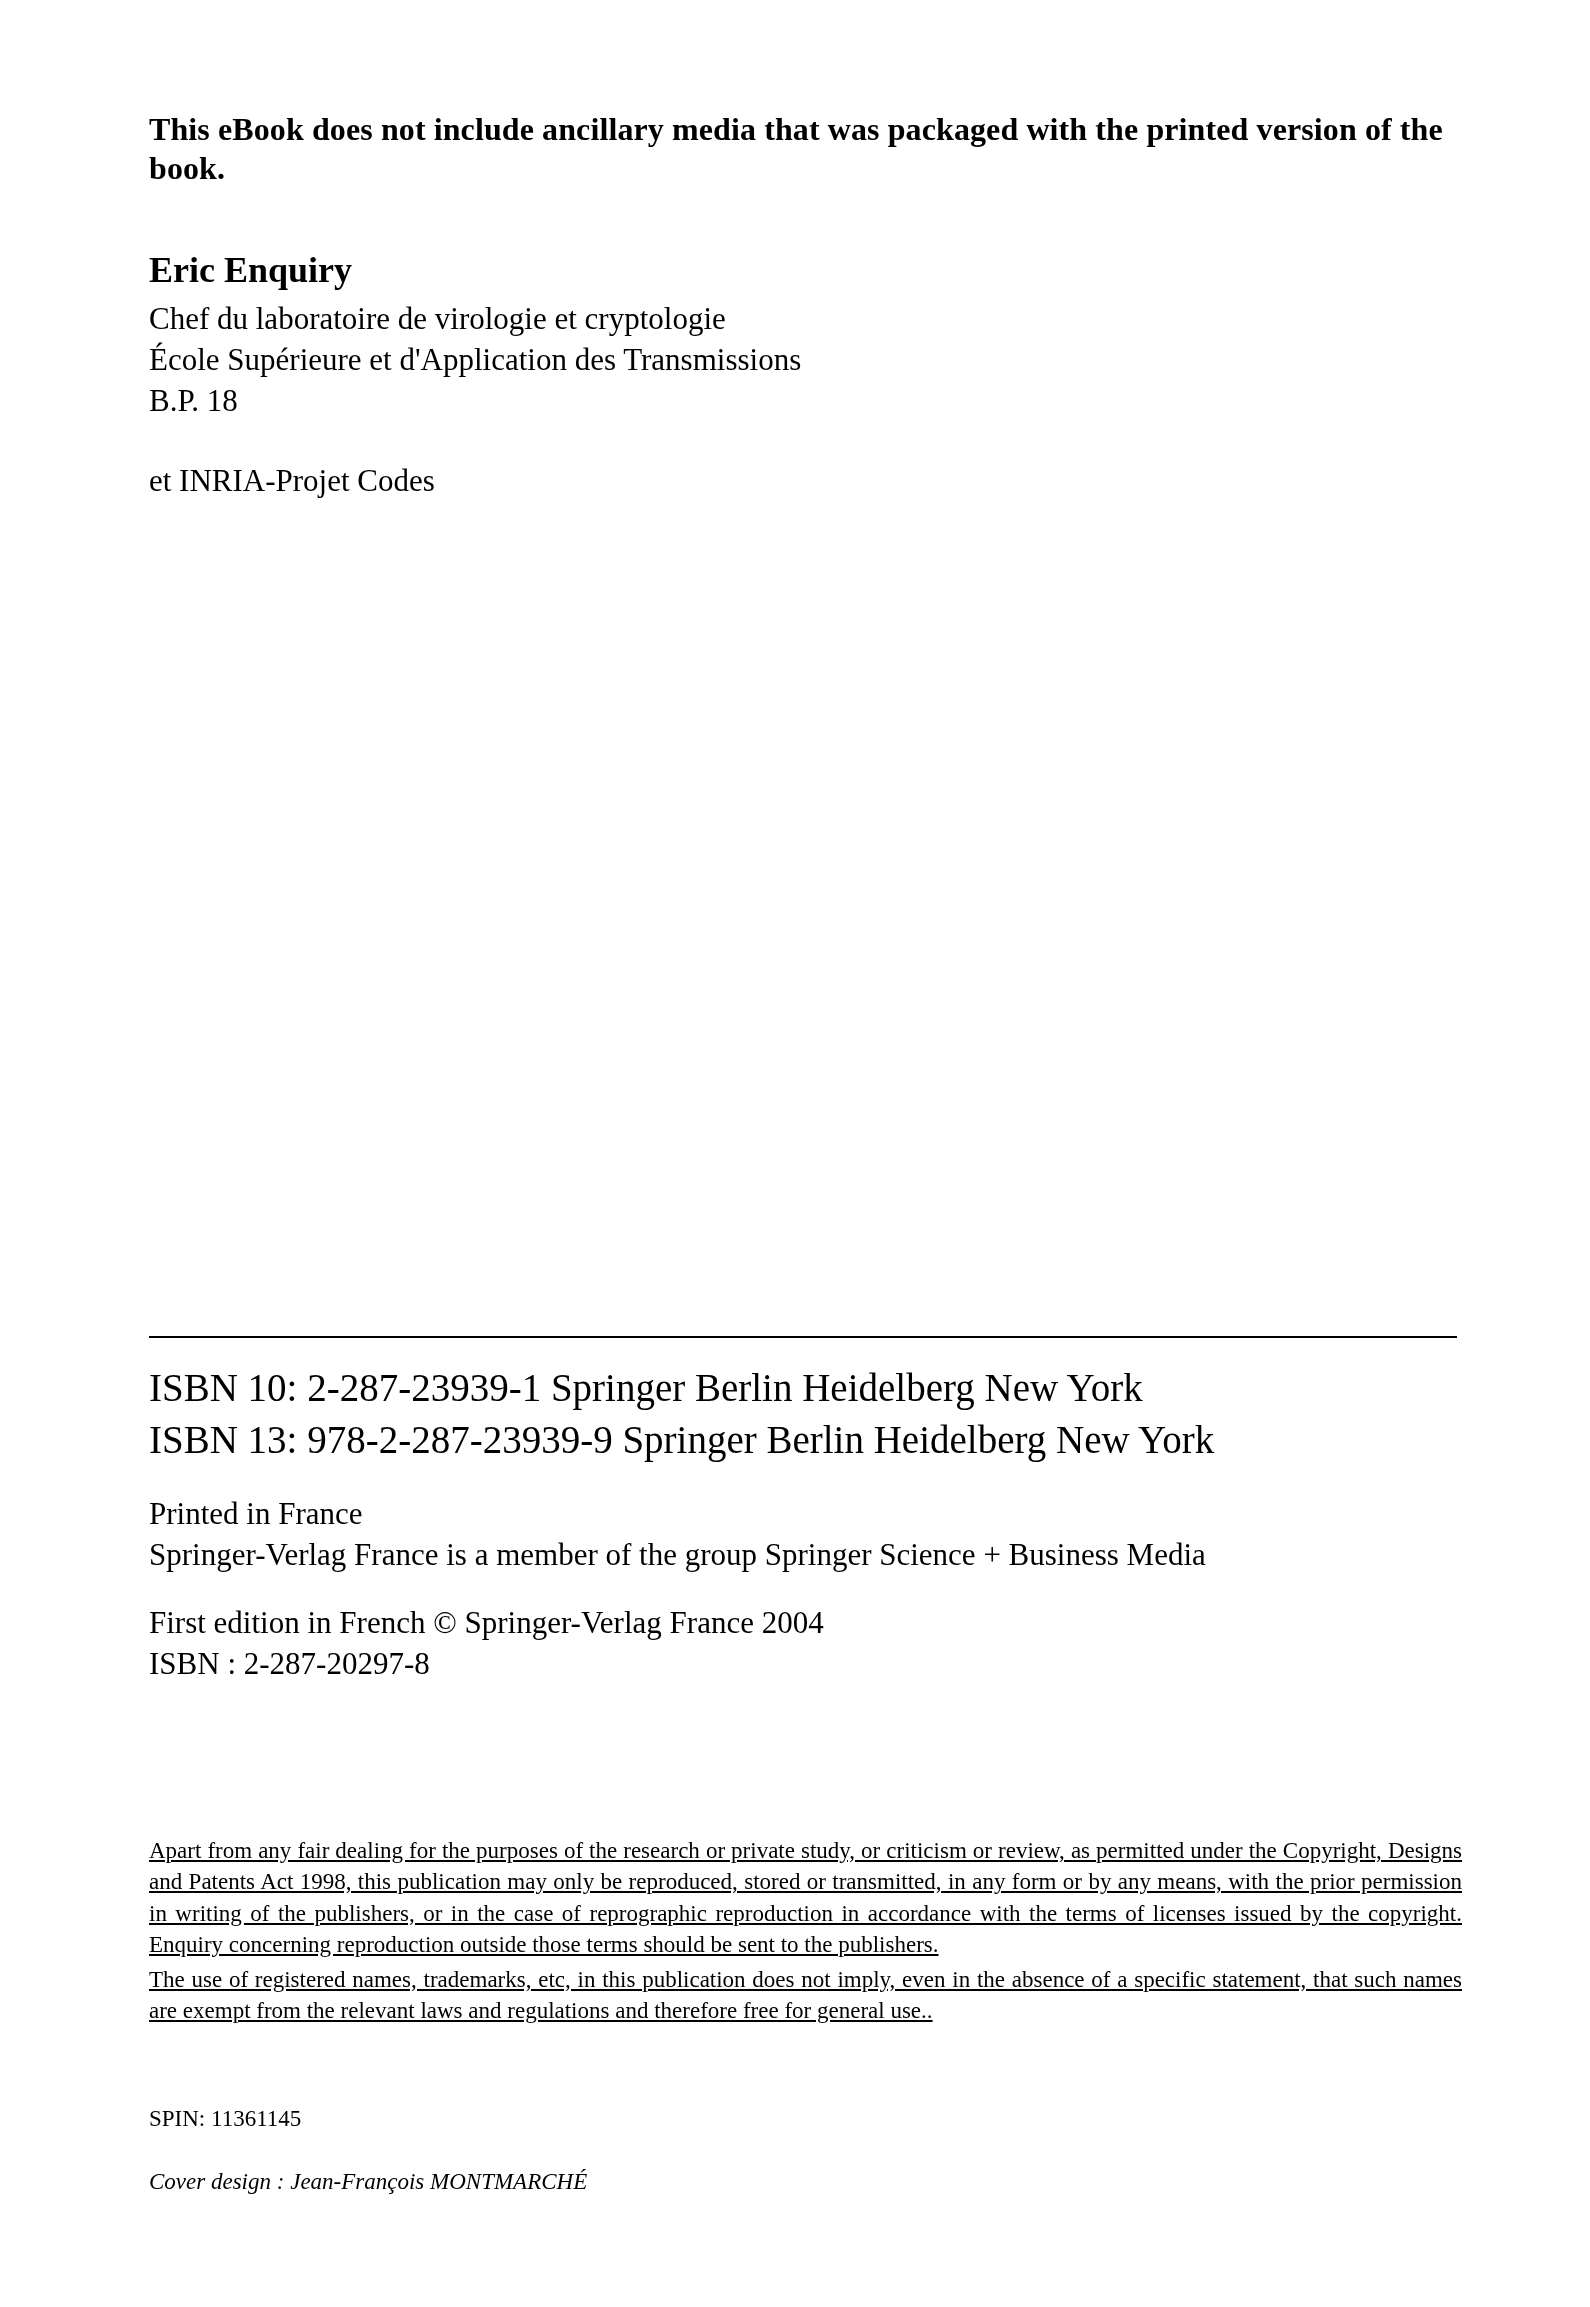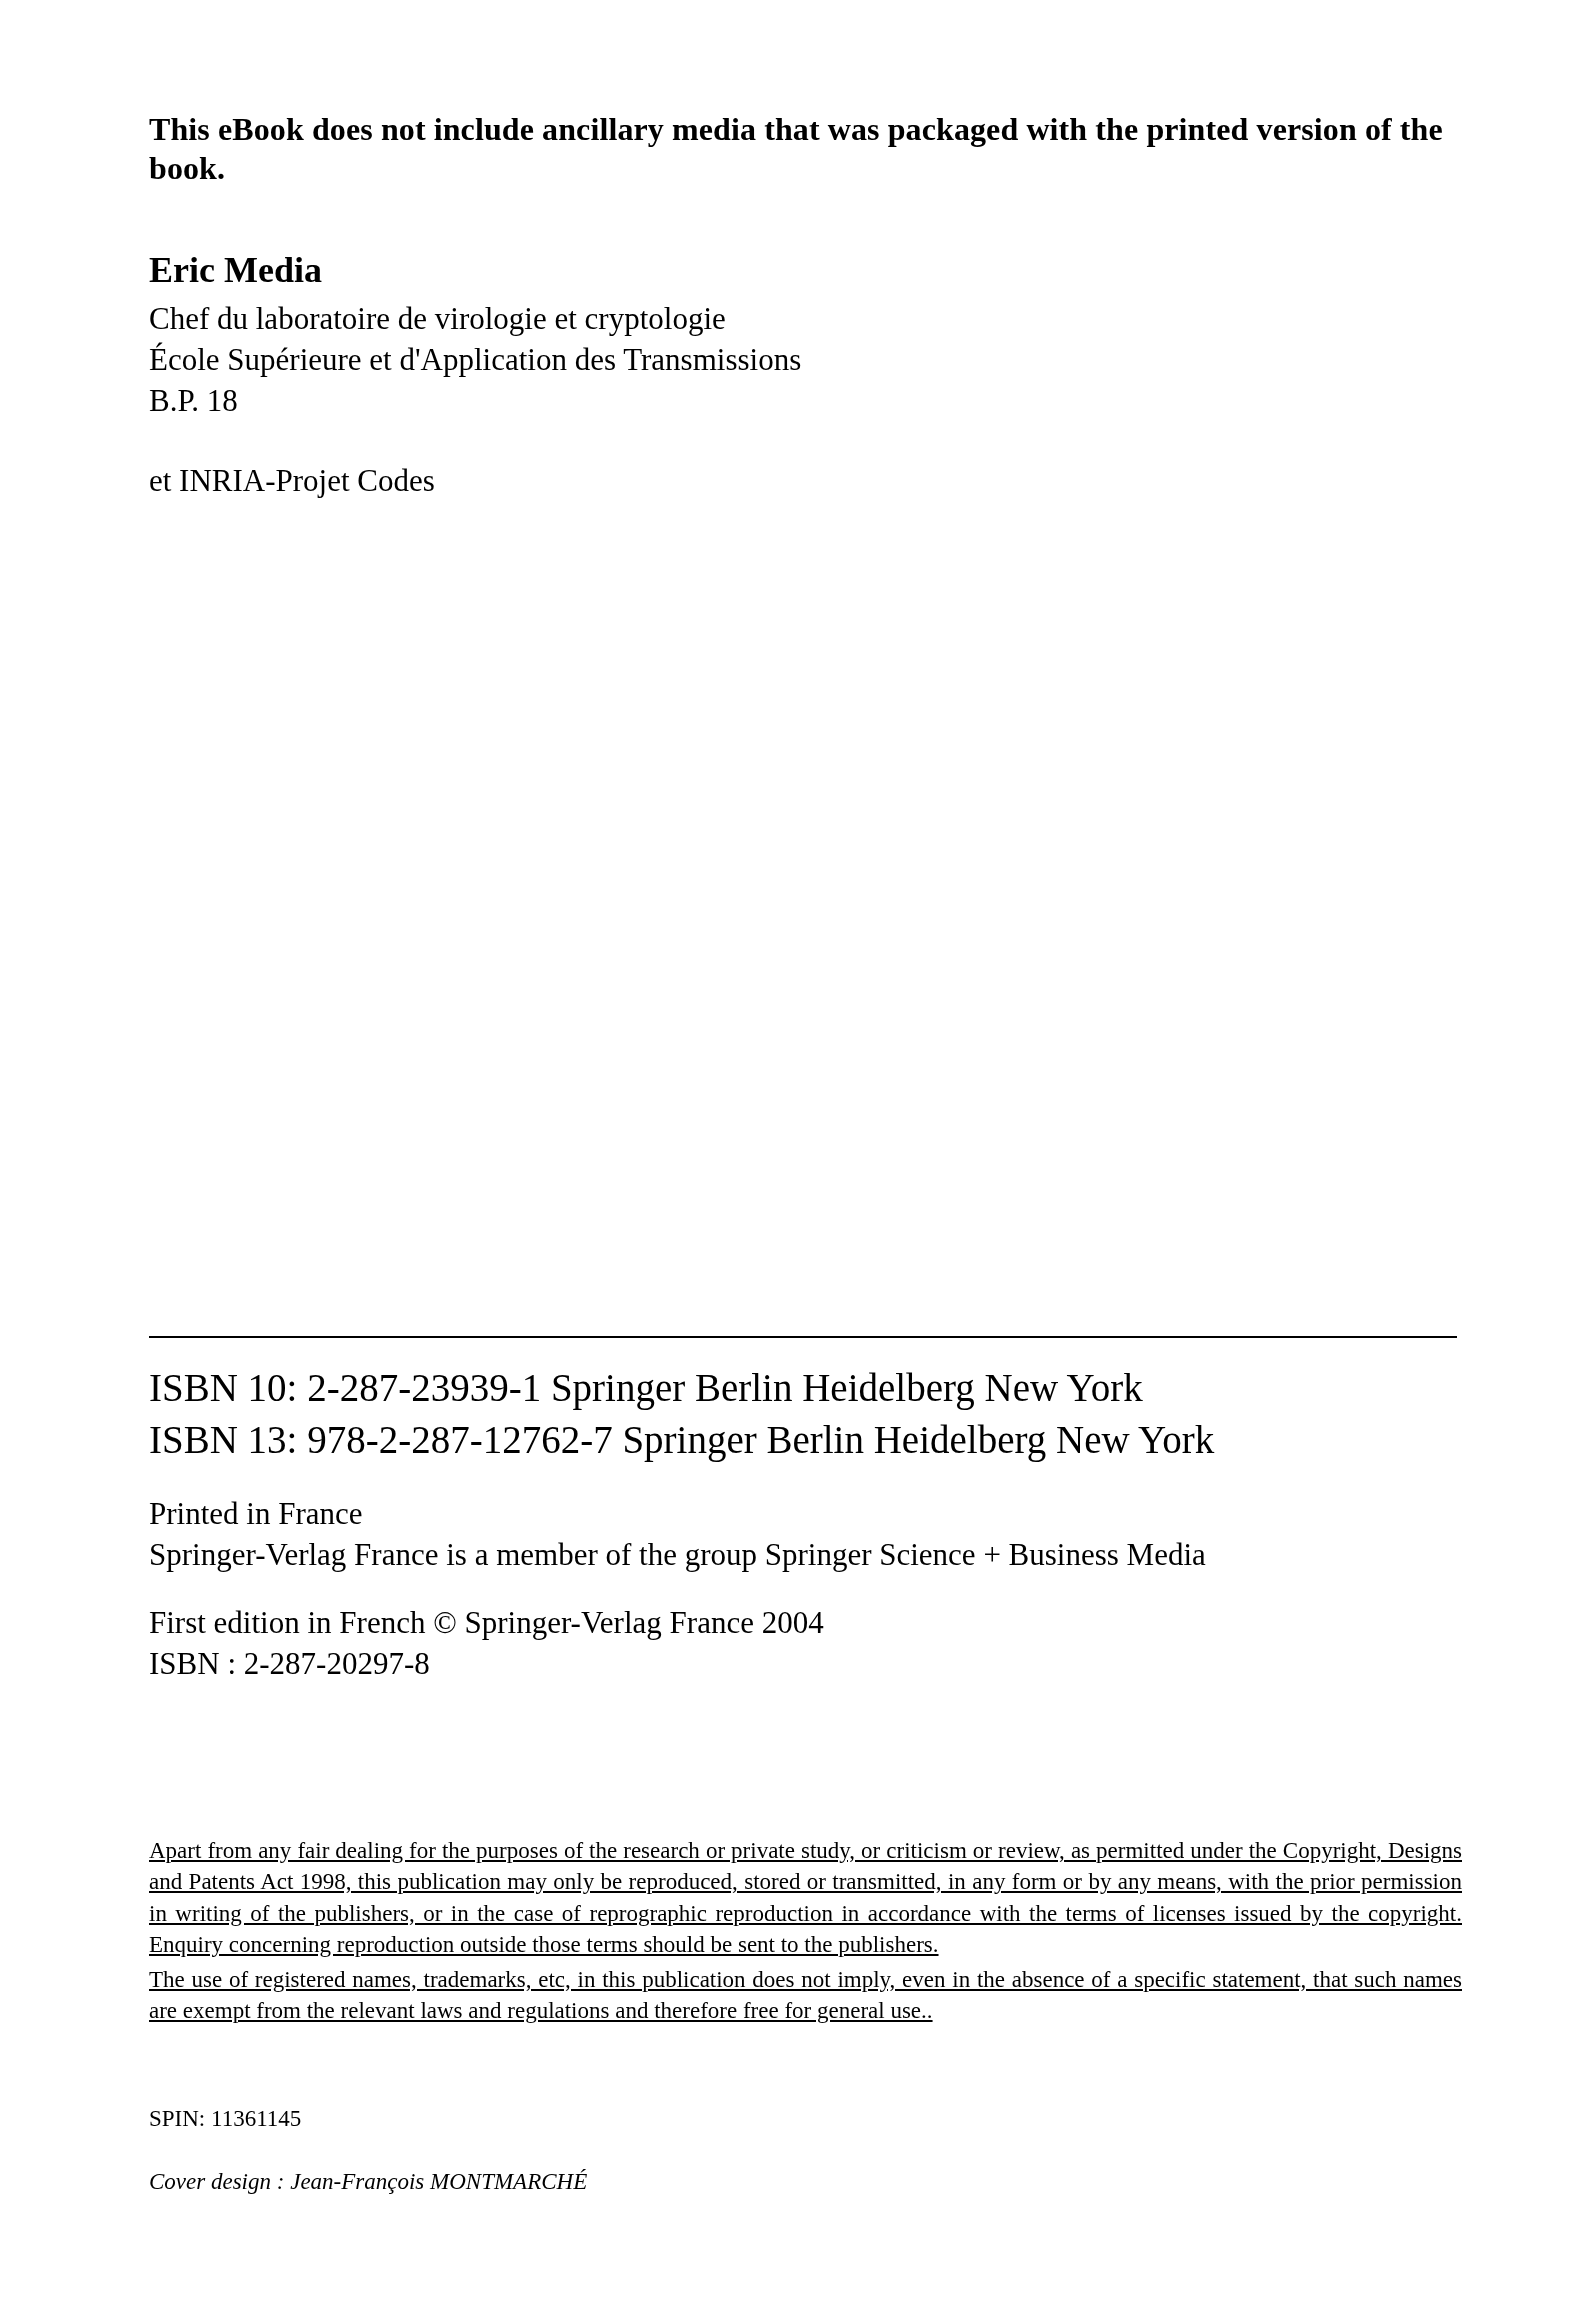--- a/index.html
+++ b/index.html
@@ -140,35 +140,35 @@
 </head>
 <body>
 
 <div class="page">
 
   <div class="content">
 
     <p class="notice">This eBook does not include ancillary media that was packaged with the printed version of the book.</p>
 
     <div class="author-block">
-      <p class="author-name">Eric Media</p>
+      <p class="author-name">Eric Enquiry</p>
       <p class="author-line">Chef du laboratoire de virologie et cryptologie</p>
       <p class="author-line">École Supérieure et d'Application des Transmissions</p>
       <p class="author-line">B.P. 18</p>
       <div class="author-gap"></div>
       <p class="author-line">et INRIA-Projet Codes</p>
     </div>
 
   </div>
 
   <div class="divider"></div>
 
   <div class="isbn-block">
     <p class="isbn-line">ISBN 10: 2-287-23939-1 Springer Berlin Heidelberg New York</p>
-    <p class="isbn-line">ISBN 13: 978-2-287-12762-7 Springer Berlin Heidelberg New York</p>
+    <p class="isbn-line">ISBN 13: 978-2-287-23939-9 Springer Berlin Heidelberg New York</p>
 
     <div class="block-gap"></div>
 
     <p class="pub-line">Printed in France</p>
     <p class="pub-line">Springer-Verlag France is a member of the group Springer Science + Business Media</p>
 
     <div class="block-gap"></div>
 
     <p class="pub-line">First edition in French © Springer-Verlag France 2004</p>
     <p class="pub-line">ISBN : 2-287-20297-8</p>

